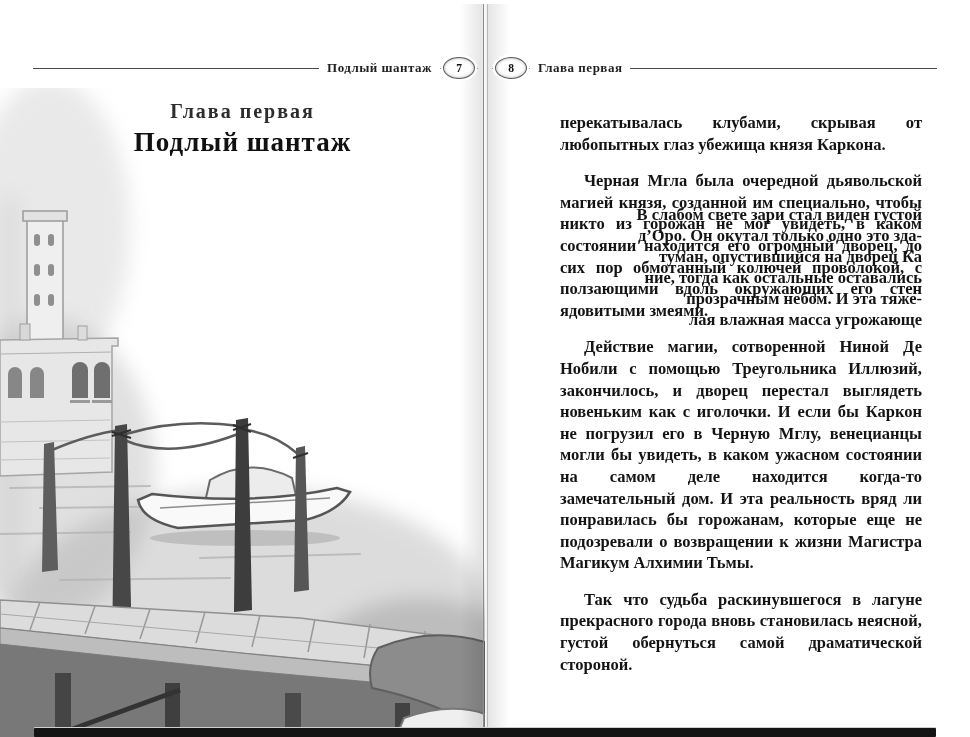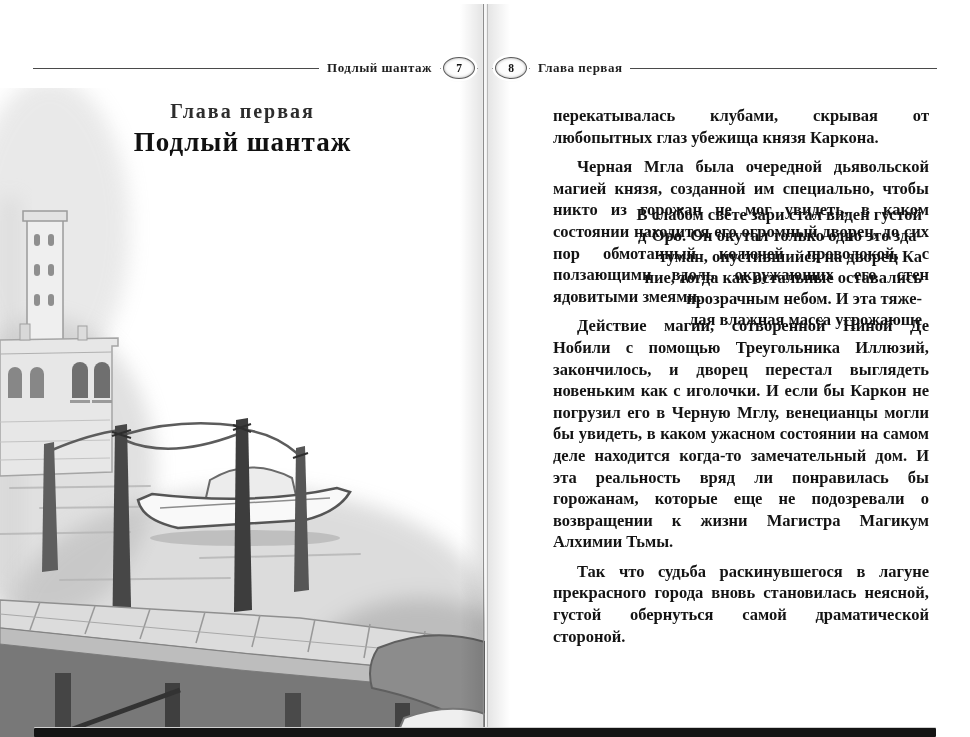--- a/index.html
+++ b/index.html
@@ -26,21 +26,21 @@
   .left-text{position:absolute;right:48px;top:204px;z-index:3;text-align:right;
              font-size:16.5px;line-height:21px;font-weight:bold;color:#141414;}
   .left-text .line{display:block;white-space:nowrap;}
 
   .illustration{position:absolute;left:0;top:88px;width:485px;height:649px;z-index:1;overflow:hidden;}
 
   
   .right-text{position:absolute;left:545px;right:33px;top:97px;z-index:3;
               font-size:16.5px;line-height:21.6px;font-weight:bold;color:#141414;
               text-align:justify;hyphens:auto;}
-  .right-text p{margin:8px;}
+  .right-text p{margin:15px;}
   .right-text p.indent{text-indent:24px;}
 
   
   .gutter{position:absolute;left:460px;top:4px;width:50px;height:724px;z-index:5;pointer-events:none;
           background:linear-gradient(90deg,rgba(0,0,0,0) 0%,rgba(0,0,0,.10) 44%,rgba(0,0,0,.02) 50%,rgba(0,0,0,.10) 56%,rgba(0,0,0,0) 100%);}
   .gutter::before{content:"";position:absolute;left:23px;top:0;bottom:0;width:1px;background:#8d8d8d;}
   .gutter::after{content:"";position:absolute;left:27px;top:0;bottom:0;width:1px;background:#b9b9b9;}
   .bottom-edge{position:absolute;left:34px;right:34px;bottom:0;height:9px;background:#141414;
                border-radius:1px;z-index:7;box-shadow:0 -1px 0 #cfcfcf;}
 </style>

